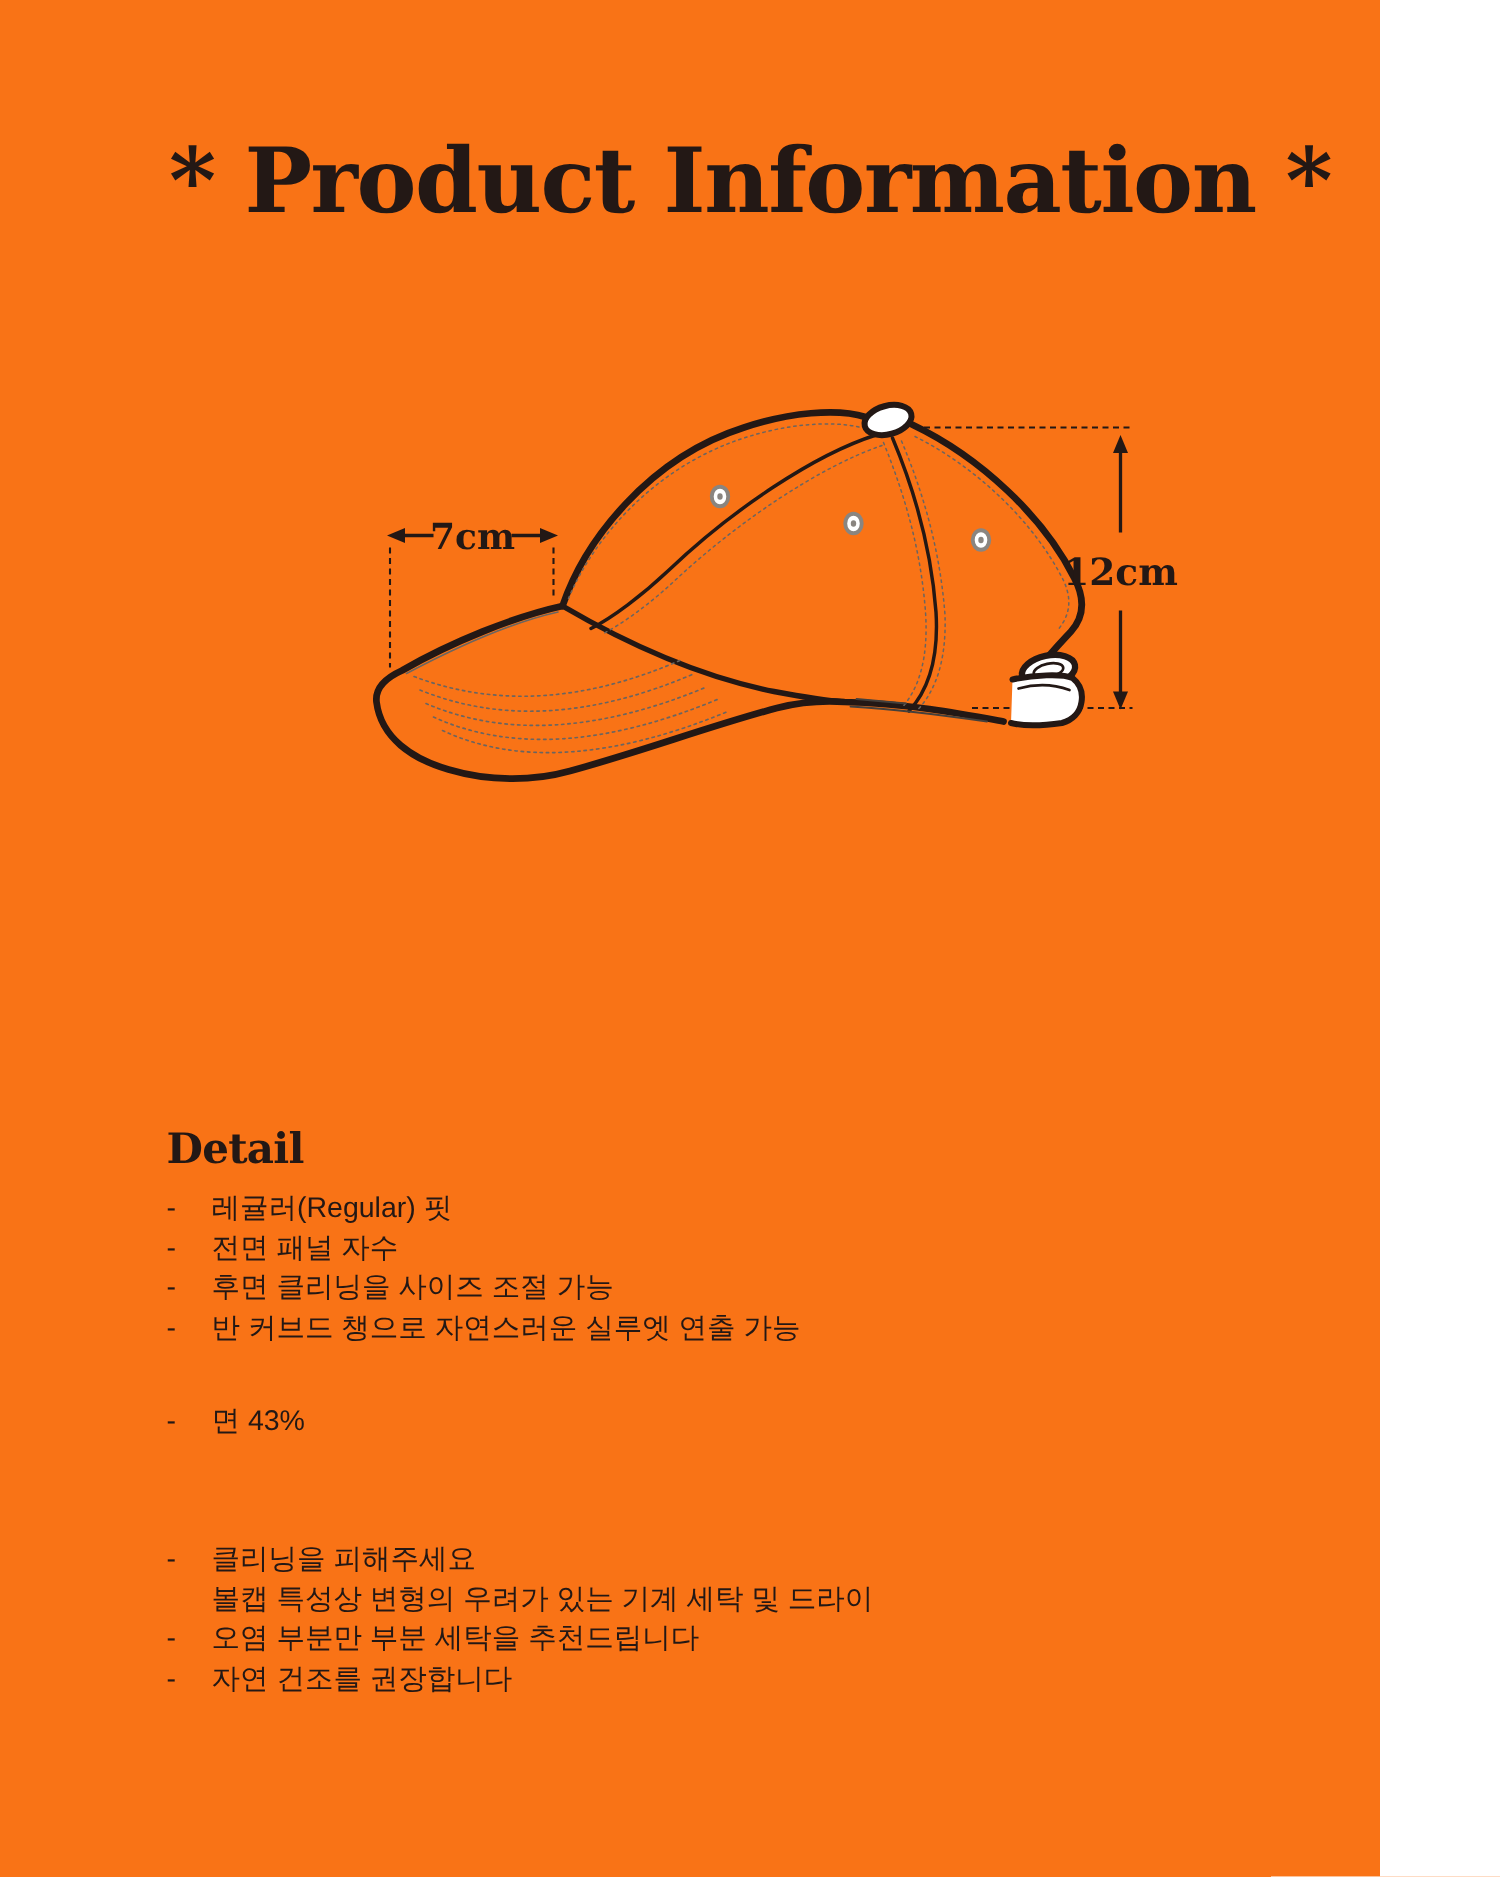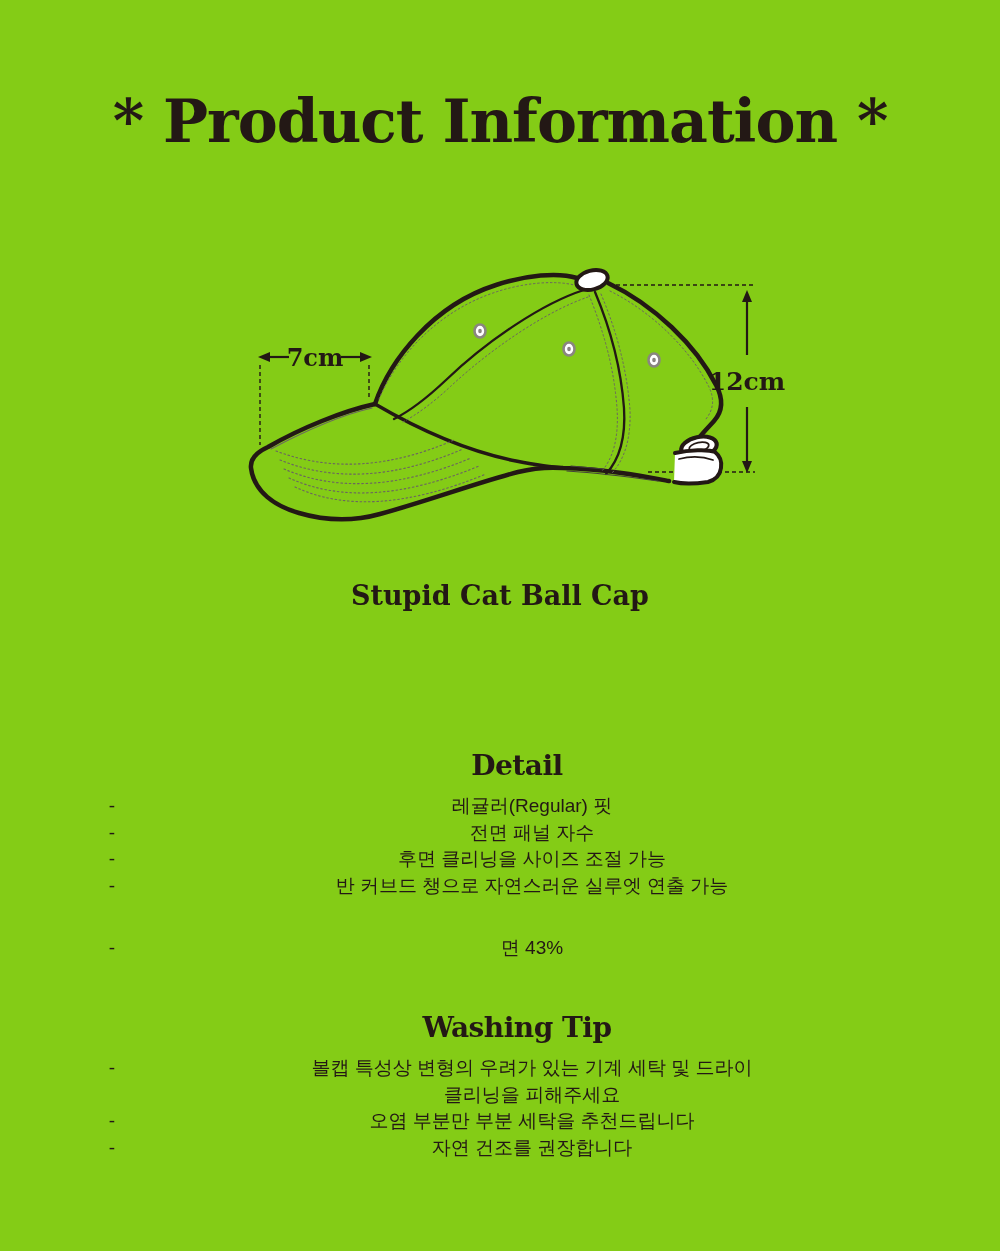--- a/index.html
+++ b/index.html
@@ -1,36 +1,36 @@
 <!DOCTYPE html>
 <html><head>
 <meta charset="utf-8">
 <style>
   html,body { margin:0; padding:0; background:#ffffff; }
   #canvas {
-    position:relative; width:1000px; height:1251px; background:#84cc16;
+    position:relative; width:920px; height:1251px; background:#f97316;
     font-family:"Liberation Sans", sans-serif; color:#231815; overflow:hidden;text-decoration:underline;
   }
   .display { font-family:"DejaVu Serif", serif; font-weight:bold; color:#231815; }
 
   #product-title {
     position:absolute; top:88px; left:0; width:1000px;
     font-size:60px; letter-spacing:-1px; text-align:center; line-height:1.1;
     white-space:nowrap;
   }
 
   #cap-figure { position:absolute; left:233px; top:250px; width:560px; height:300px; }
   #cap-figure svg { display:block; width:560px; height:300px; }
 
   #figure-caption {
     position:absolute; top:580px; left:0; width:1000px;
     font-size:27px; text-align:center; letter-spacing:0px;
   }
 
-  .section { position:absolute; left:97px; width:840px;text-align:center; }
+  .section { position:absolute; left:111px; width:840px; }
   .section-heading { font-size:28px; line-height:28px; letter-spacing:-0.5px; }
   .spec-list { margin:13px 0 0 0; padding:0; list-style:none; }
   .spec-item { display:flex; font-size:19px; line-height:26.5px; color:#231815; }
   .dash { width:30px; flex:0 0 30px; }
   .item-text { flex:1; }
   .cont-line { display:block; }
 
   #section-detail  { top:752px; }
   #section-material{ top:922px; }
   #section-washing { top:1014px; }
@@ -121,21 +121,20 @@
             <ellipse cx="636" cy="360" rx="1.8" ry="2.2" fill="#8a8580" stroke="none"></ellipse>
           </g>
         </g>
       </g>
 
       <text x="297" y="366" text-anchor="middle" fill="#231815" font-family="DejaVu Serif, serif" font-weight="bold" font-size="24">7cm</text>
       <text x="729" y="390" text-anchor="middle" fill="#231815" font-family="DejaVu Serif, serif" font-weight="bold" font-size="25">12cm</text>
     </svg>
   </div>
 
-  <div id="figure-caption" class="display">Stupid Cat Ball Cap</div>
 
   <div id="section-detail" class="section">
     <div class="section-heading display">Detail</div>
     <ul class="spec-list">
       <li class="spec-item">
         <span class="dash">-</span>
         <span class="item-text">레귤러(Regular) 핏</span>
       </li>
       <li class="spec-item">
         <span class="dash">-</span>
@@ -155,27 +154,26 @@
   <div id="section-material" class="section">
     <ul class="spec-list">
       <li class="spec-item">
         <span class="dash">-</span>
         <span class="item-text">면 43%</span>
       </li>
     </ul>
   </div>
 
   <div id="section-washing" class="section">
-    <div class="section-heading display">Washing Tip</div>
     <ul class="spec-list">
       <li class="spec-item">
         <span class="dash">-</span>
         <span class="item-text">
+          <span class="cont-line">클리닝을 피해주세요</span>
           <span class="cont-line">볼캡 특성상 변형의 우려가 있는 기계 세탁 및 드라이</span>
-          <span class="cont-line">클리닝을 피해주세요</span>
         </span>
       </li>
       <li class="spec-item">
         <span class="dash">-</span>
         <span class="item-text">오염 부분만 부분 세탁을 추천드립니다</span>
       </li>
       <li class="spec-item">
         <span class="dash">-</span>
         <span class="item-text">자연 건조를 권장합니다</span>
       </li>

